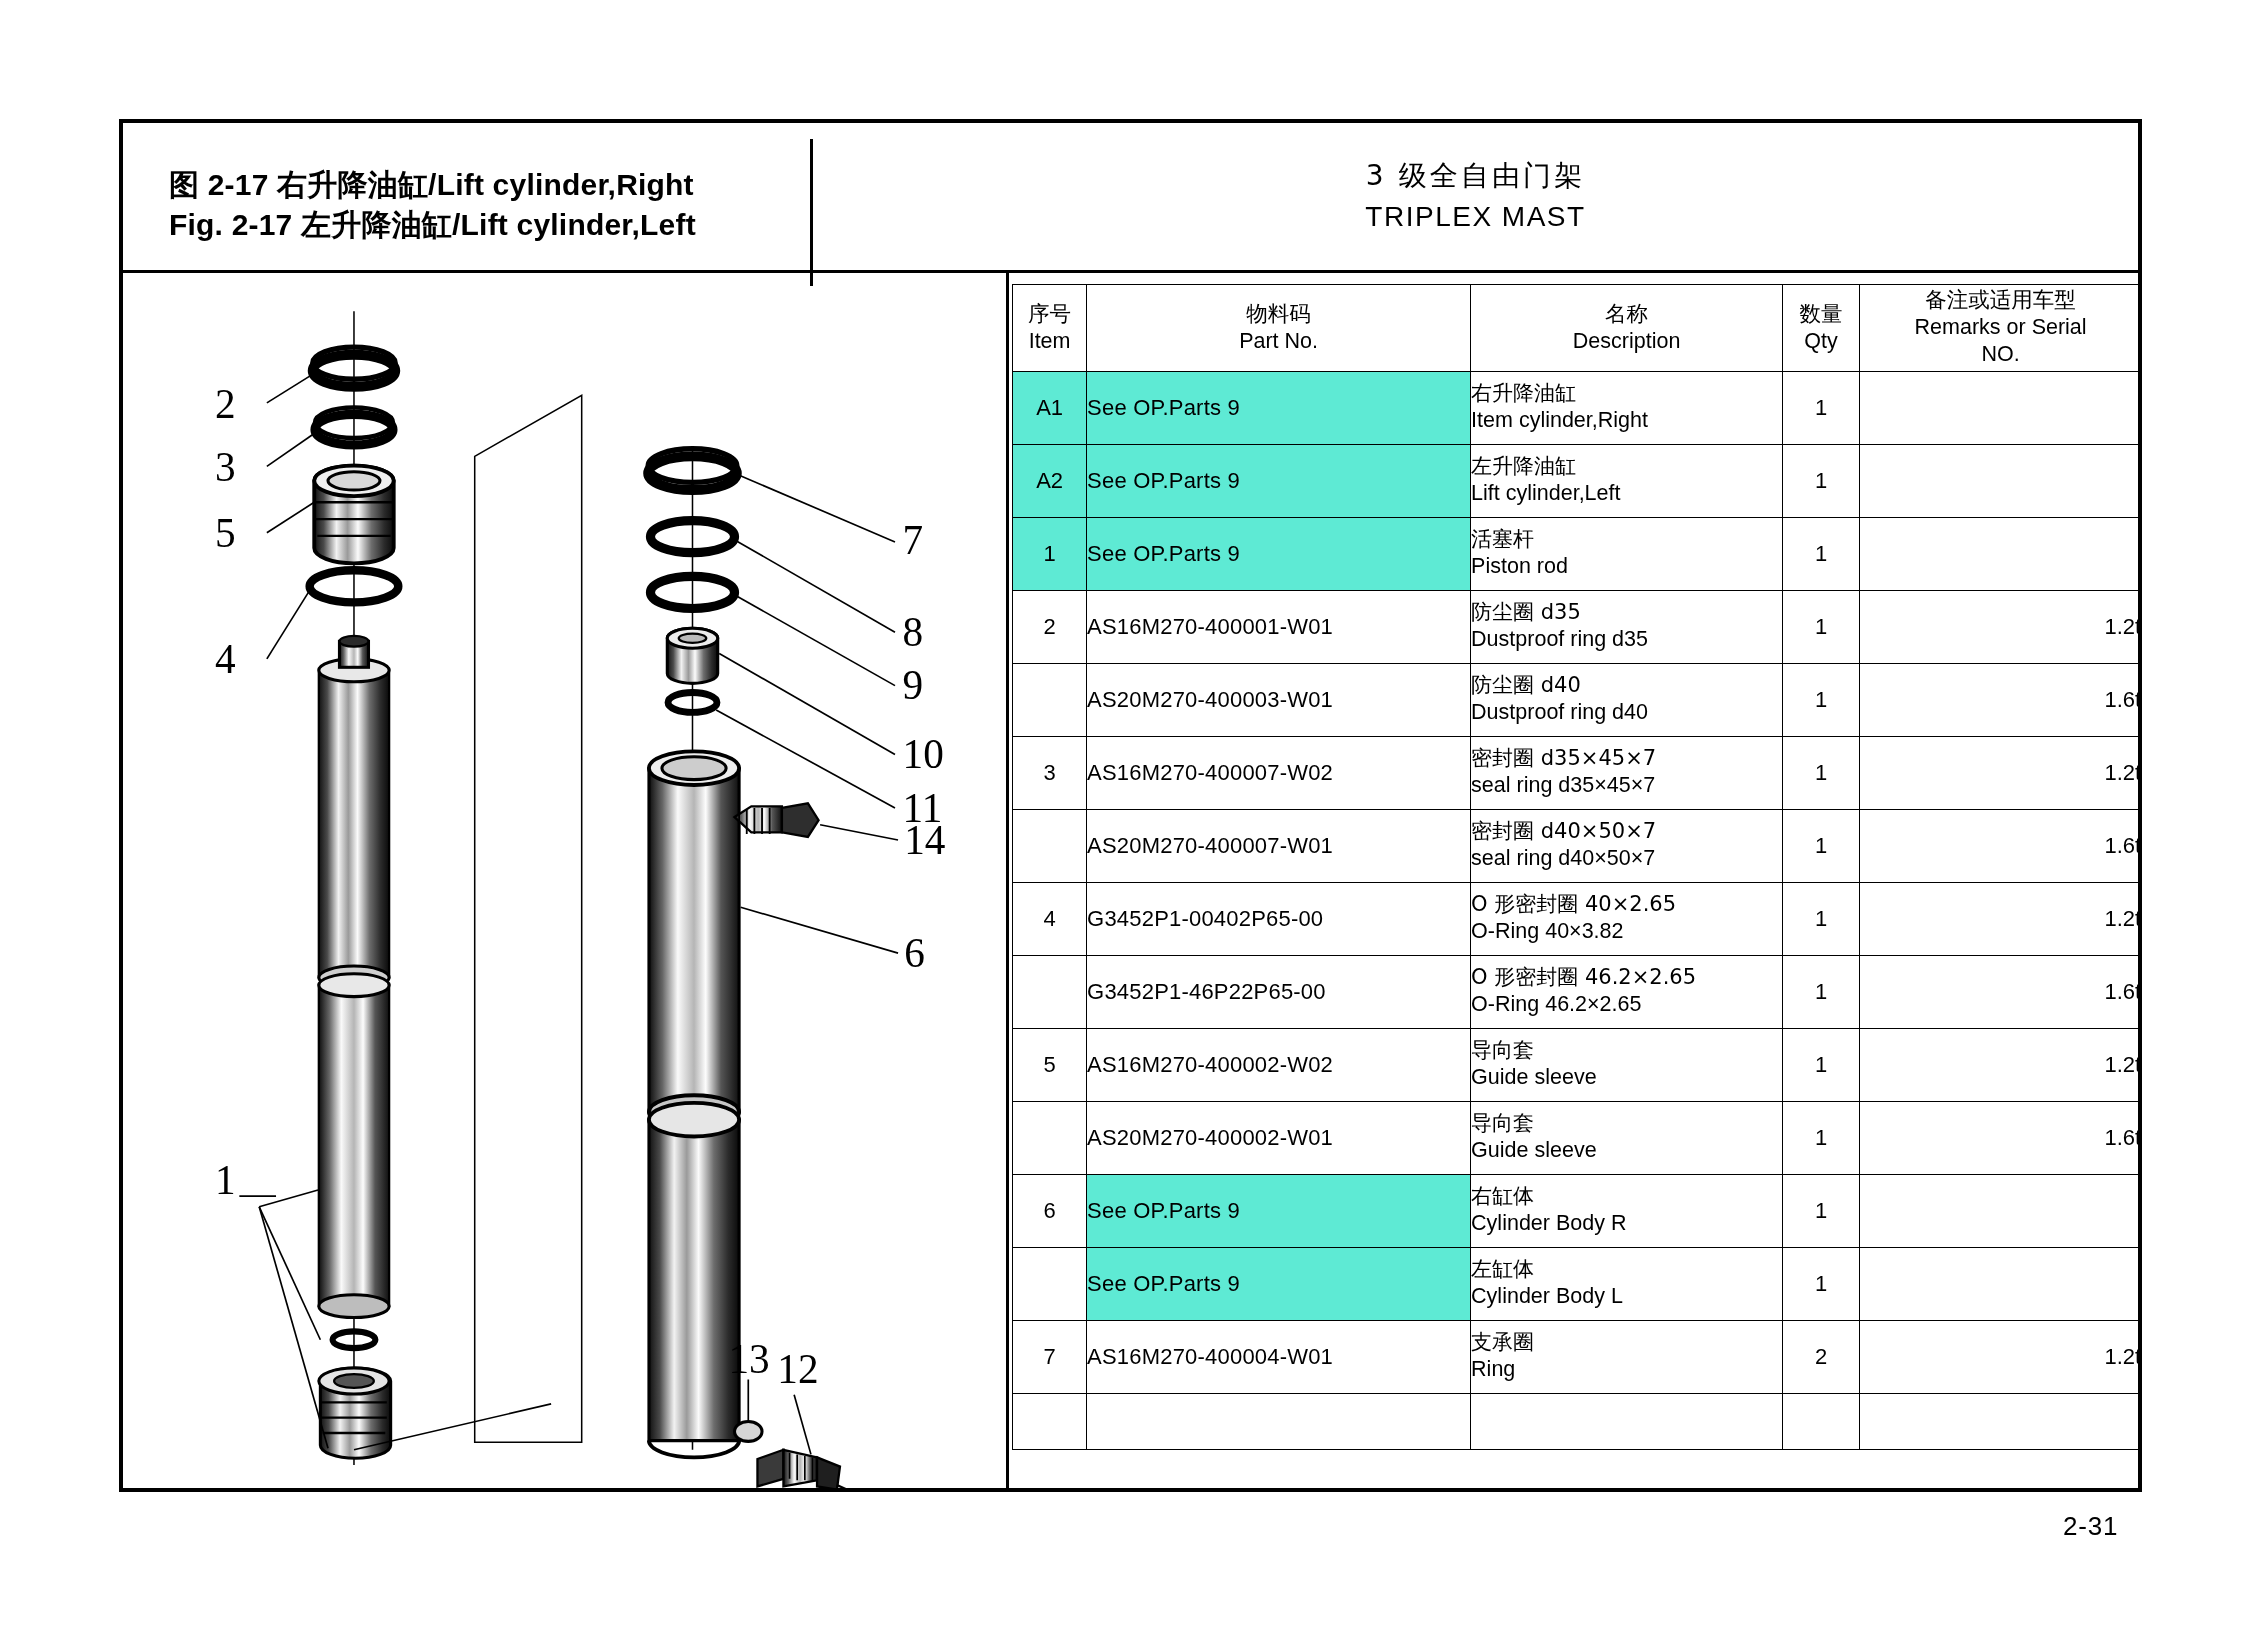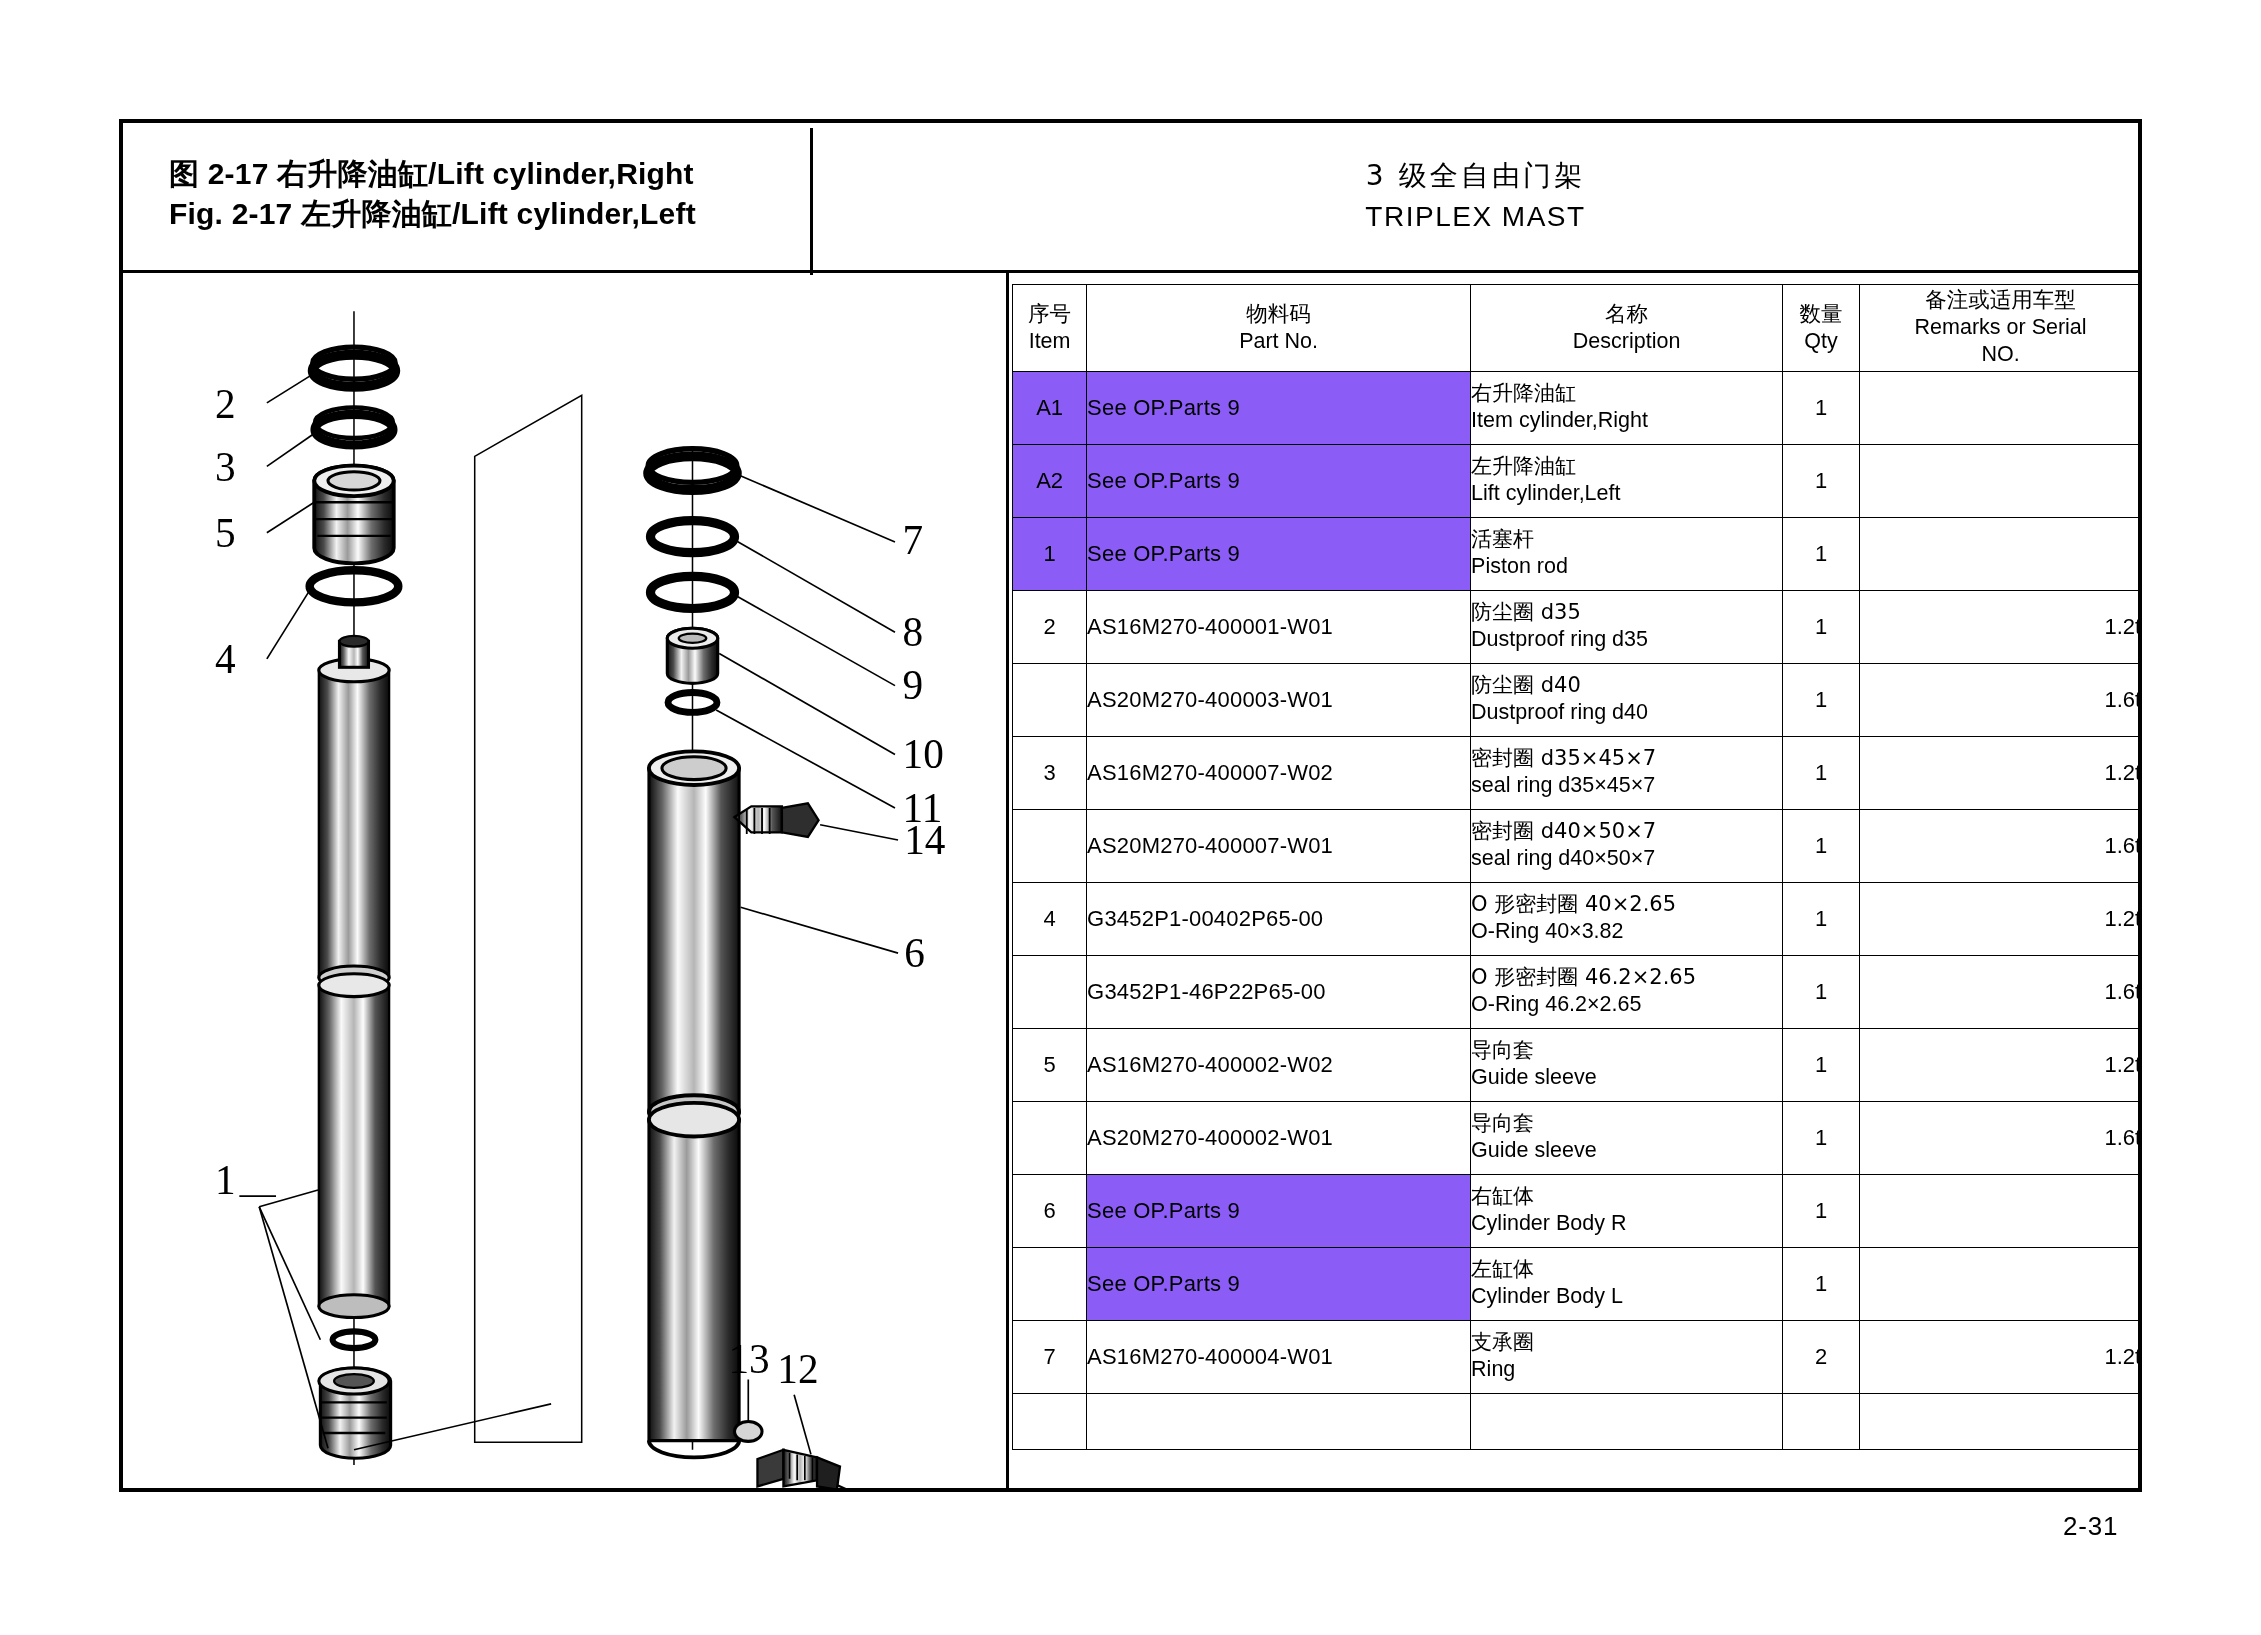--- a/index.html
+++ b/index.html
@@ -21,21 +21,21 @@
   
   #header-band{
     position:absolute;
     left:0; top:0;
     width:100%; height:150px;
     box-sizing:border-box;
     border-bottom:3.8px solid #000;
   }
   #fig-title-box{
     position:absolute;
-    left:0; top:5px;
+    left:0; top:16px;
     width:690px; height:100%;
     box-sizing:border-box;
     border-right:3.1px solid #000;
     padding:26px 12px 0 46px;
   }
   .fig-line{
     font-size:30px;
     font-weight:bold;
     letter-spacing:0.2px;
     line-height:1.32;
@@ -112,21 +112,21 @@
   .hdr-en{font-size:21.5px;line-height:1.25;}
 
   tbody td{height:72px;}
   .cell-item{text-align:center;font-size:22px;}
   .cell-part{font-size:22px;padding-left:17px;letter-spacing:0.2px;margin-top:25px;}
   .cell-desc{padding-left:12.3px;line-height:1.28;}
   .cell-desc .cn{font-family:"DejaVu Sans",sans-serif;font-size:21px;display:block;}
   .cell-desc .en{font-size:21.5px;display:block;}
   .cell-qty{text-align:center;font-size:22px;}
   .cell-rem{text-align:right;font-size:22px;}
-  td.shaded{background:#8b5cf6;}
+  td.shaded{background:#5eead4;}
   tr.spacer td{height:55px;}
 
   
   #page-number{
     position:absolute;
     left:2063px; top:1511px;
     font-size:26px;
     letter-spacing:0.8px;
   }
 

